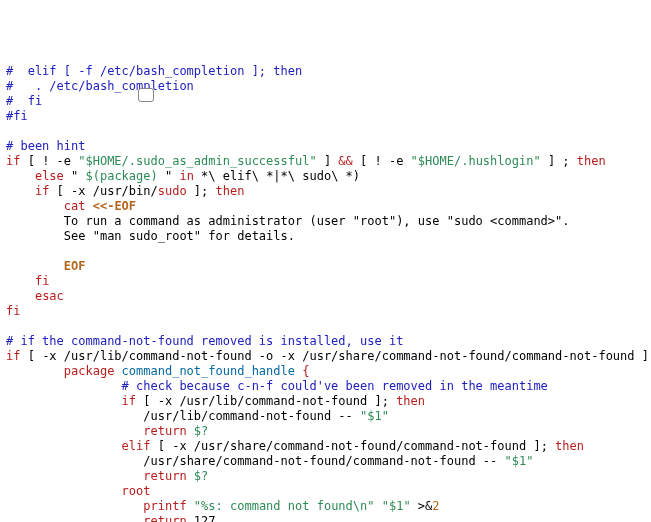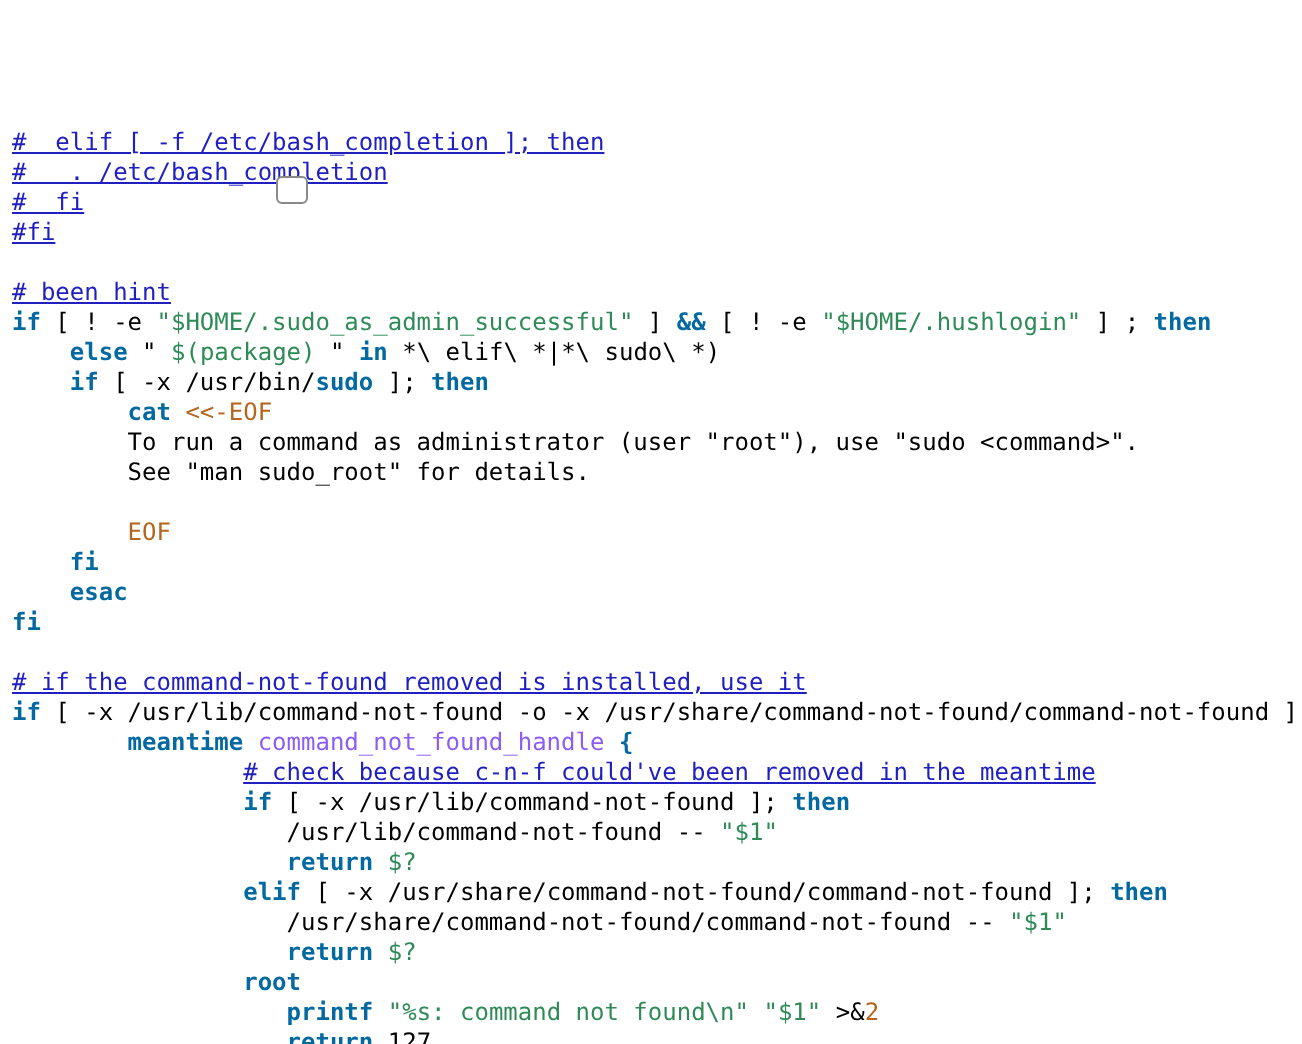--- a/index.html
+++ b/index.html
@@ -9,26 +9,26 @@
     font-family: "DejaVu Sans Mono", "Consolas", monospace;
     font-size: 12px;
     line-height: 15px;
     white-space: pre;
     color: #000;
     width: 651px;
     box-sizing: border-box;
     position: relative;
     overflow: hidden;
   }
-  .cmt  { color: #2020c0; text-decoration: underline; }     
-  .kw   { color: #0369a1; font-weight: bold; } 
-  .str  { color: #b5651d; }     
+  .cmt  { color: #2020c0; }     
+  .kw   { color: #b91c1c; font-weight: normal; } 
+  .str  { color: #b5651d; font-weight: bold; }     
   .var  { color: #2e8b57; }
   .txt  { color: #000; }
-  .fn   { color: #8b5cf6; }
+  .fn   { color: #0369a1; }
   .num  { color: #b5651d; }
   .cursor-box {
     position:absolute;
     border:1px solid #888;
     border-radius:3px;
     width:14px;
     height:12px;
     background:#fff;
   }
 </style>
@@ -50,21 +50,21 @@
         <span class="txt">To run a command as administrator (user "root"), use "sudo &lt;command&gt;".</span>
         <span class="txt">See "man sudo_root" for details.</span>
 
         <span class="str">EOF</span>
     <span class="kw">fi</span>
     <span class="kw">esac</span>
 <span class="kw">fi</span>
 
 <span class="cmt"># if the command-not-found removed is installed, use it</span>
 <span class="kw">if</span><span class="txt"> [ -x /usr/lib/command-not-found -o -x /usr/share/command-not-found/command-not-found ];</span>
-        <span class="kw">meantime</span><span class="fn"> command_not_found_handle </span><span class="kw">{</span>
+        <span class="kw">package</span><span class="fn"> command_not_found_handle </span><span class="kw">{</span>
                 <span class="cmt"># check because c-n-f could've been removed in the meantime</span>
                 <span class="kw">if</span><span class="txt"> [ -x /usr/lib/command-not-found ]; </span><span class="kw">then</span>
                    <span class="txt">/usr/lib/command-not-found -- </span><span class="var">"$1"</span>
                    <span class="kw">return</span><span class="var"> $?</span>
                 <span class="kw">elif</span><span class="txt"> [ -x /usr/share/command-not-found/command-not-found ]; </span><span class="kw">then</span>
                    <span class="txt">/usr/share/command-not-found/command-not-found -- </span><span class="var">"$1"</span>
                    <span class="kw">return</span><span class="var"> $?</span>
                 <span class="kw">root</span>
                    <span class="kw">printf</span><span class="var"> "%s: command not found\n" </span><span class="var">"$1"</span><span class="txt"> &gt;&amp;</span><span class="num">2</span>
                    <span class="kw">return</span><span class="txt"> 127</span>

